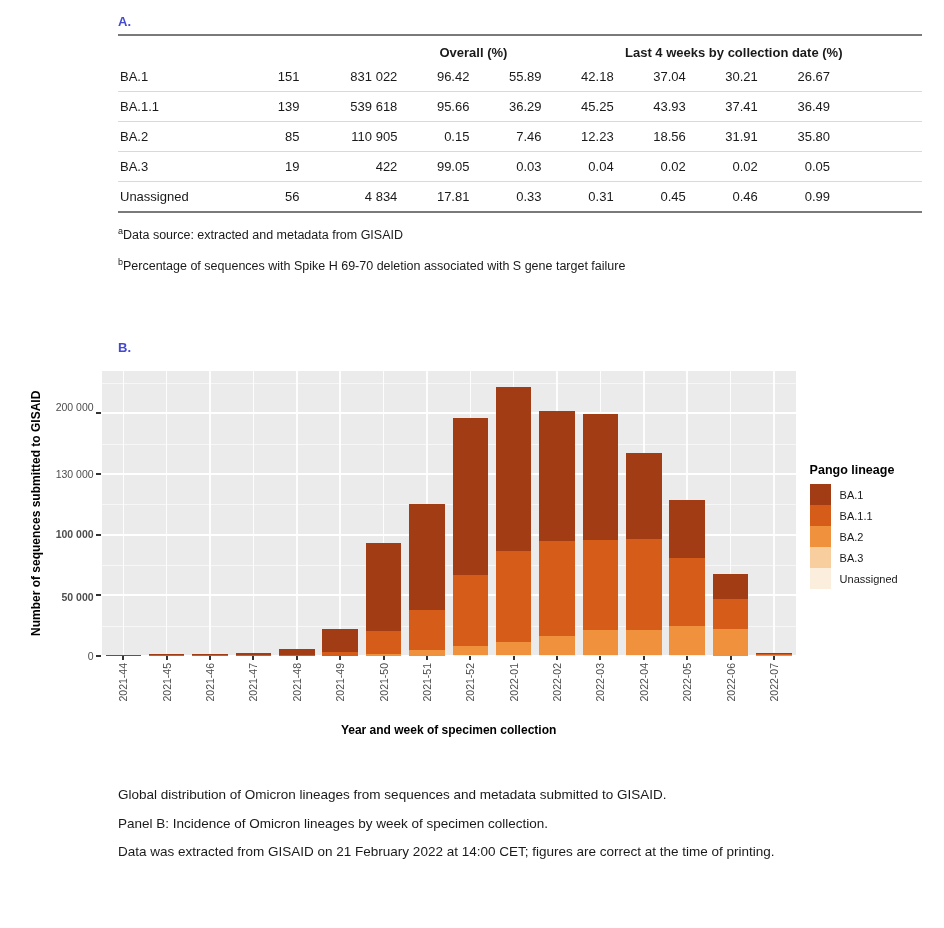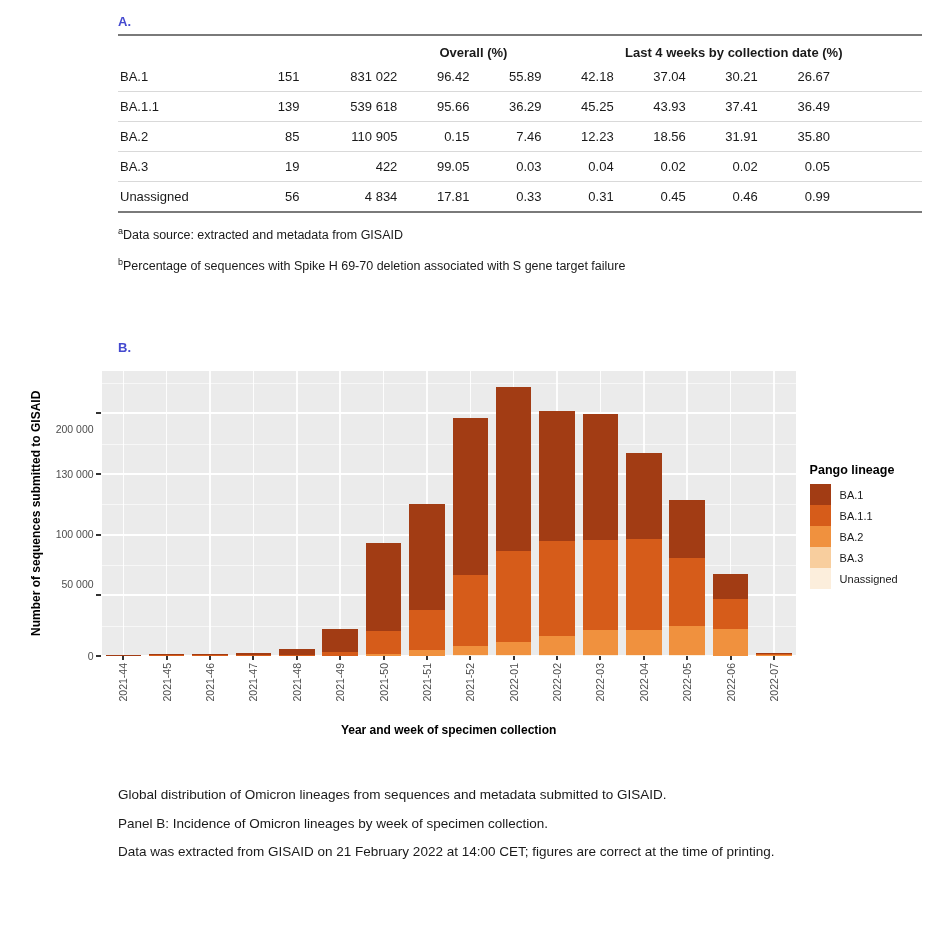--- a/index.html
+++ b/index.html
@@ -141,27 +141,27 @@
   <div class="footnote fn2"><sup>b</sup><span>Percentage of sequences with Spike H 69-70 deletion associated with S gene target failure</span></div>
 </div>
 
 <div class="panel-b">
   <div class="panel-label">B.</div>
   <div class="chart-wrap">
     <div class="y-title">Number of sequences submitted to GISAID</div>
     <div class="y-gutter">
         <div class="y-ticklabel" style="top: 278.5px;">0</div>
         <div class="y-tickmark" style="top: 284px;"></div>
-        <div class="y-ticklabel" style="top: 207px;">50 000</div>
+        <div class="y-ticklabel" style="top: 220px; font-weight: bold;">50 000</div>
         <div class="y-tickmark" style="top: 223.362px;"></div>
-        <div class="y-ticklabel" style="top: 157.223px;">100 000</div>
+        <div class="y-ticklabel" style="top: 157.223px; font-weight: bold;">100 000</div>
         <div class="y-tickmark" style="top: 162.723px;"></div>
         <div class="y-ticklabel" style="top: 96.5851px;">130 000</div>
         <div class="y-tickmark" style="top: 102.085px;"></div>
-        <div class="y-ticklabel" style="top: 52px;">200 000</div>
+        <div class="y-ticklabel" style="top: 30px;">200 000</div>
         <div class="y-tickmark" style="top: 41.4468px;"></div>
       </div>
     <div class="plot-col">
       <div class="plot-area">
           <div class="grid-h major" style="top: 284px;"></div>
           <div class="grid-h major" style="top: 223.362px;"></div>
           <div class="grid-h major" style="top: 162.723px;"></div>
           <div class="grid-h major" style="top: 102.085px;"></div>
           <div class="grid-h major" style="top: 41.4468px;"></div>
           <div class="grid-h minor" style="top: 254.681px;"></div>

